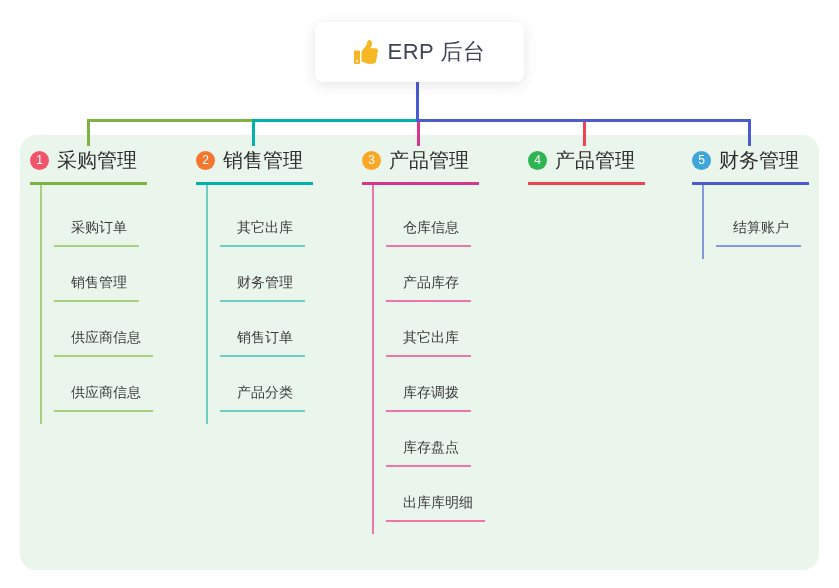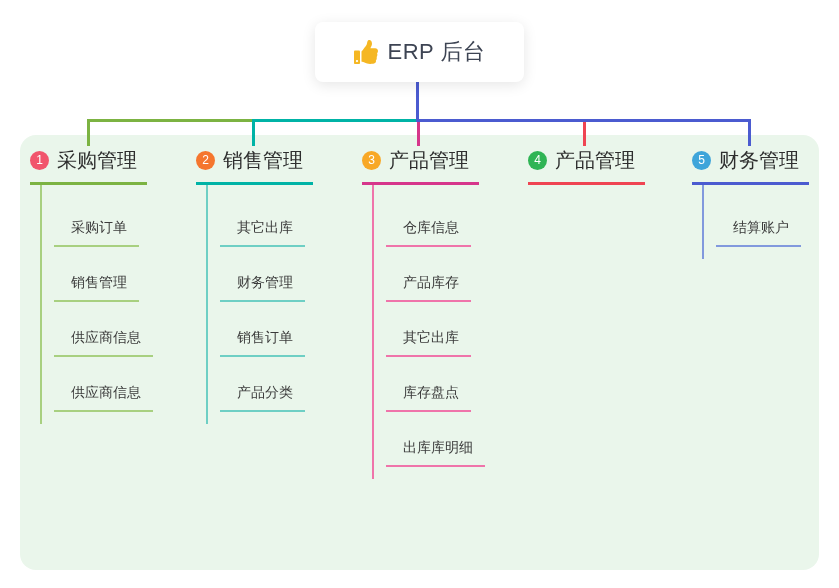--- a/index.html
+++ b/index.html
@@ -107,20 +107,23 @@
           <li class="child">
             <span class="child-label">仓库信息</span>
           </li>
           <li class="child">
             <span class="child-label">产品库存</span>
           </li>
           <li class="child">
             <span class="child-label">其它出库</span>
           </li>
           <li class="child">
+            <span class="child-label">库存调拨</span>
+          </li>
+          <li class="child">
             <span class="child-label">库存盘点</span>
           </li>
           <li class="child">
             <span class="child-label">出库库明细</span>
           </li>
         </ul>
   </div>
       <div class="branch" style="left: 528px; --c: #ef4452; --cl: #f59092;">
     <div class="branch-header">
       <span class="badge" style="background: rgb(47, 180, 84);">4</span>

